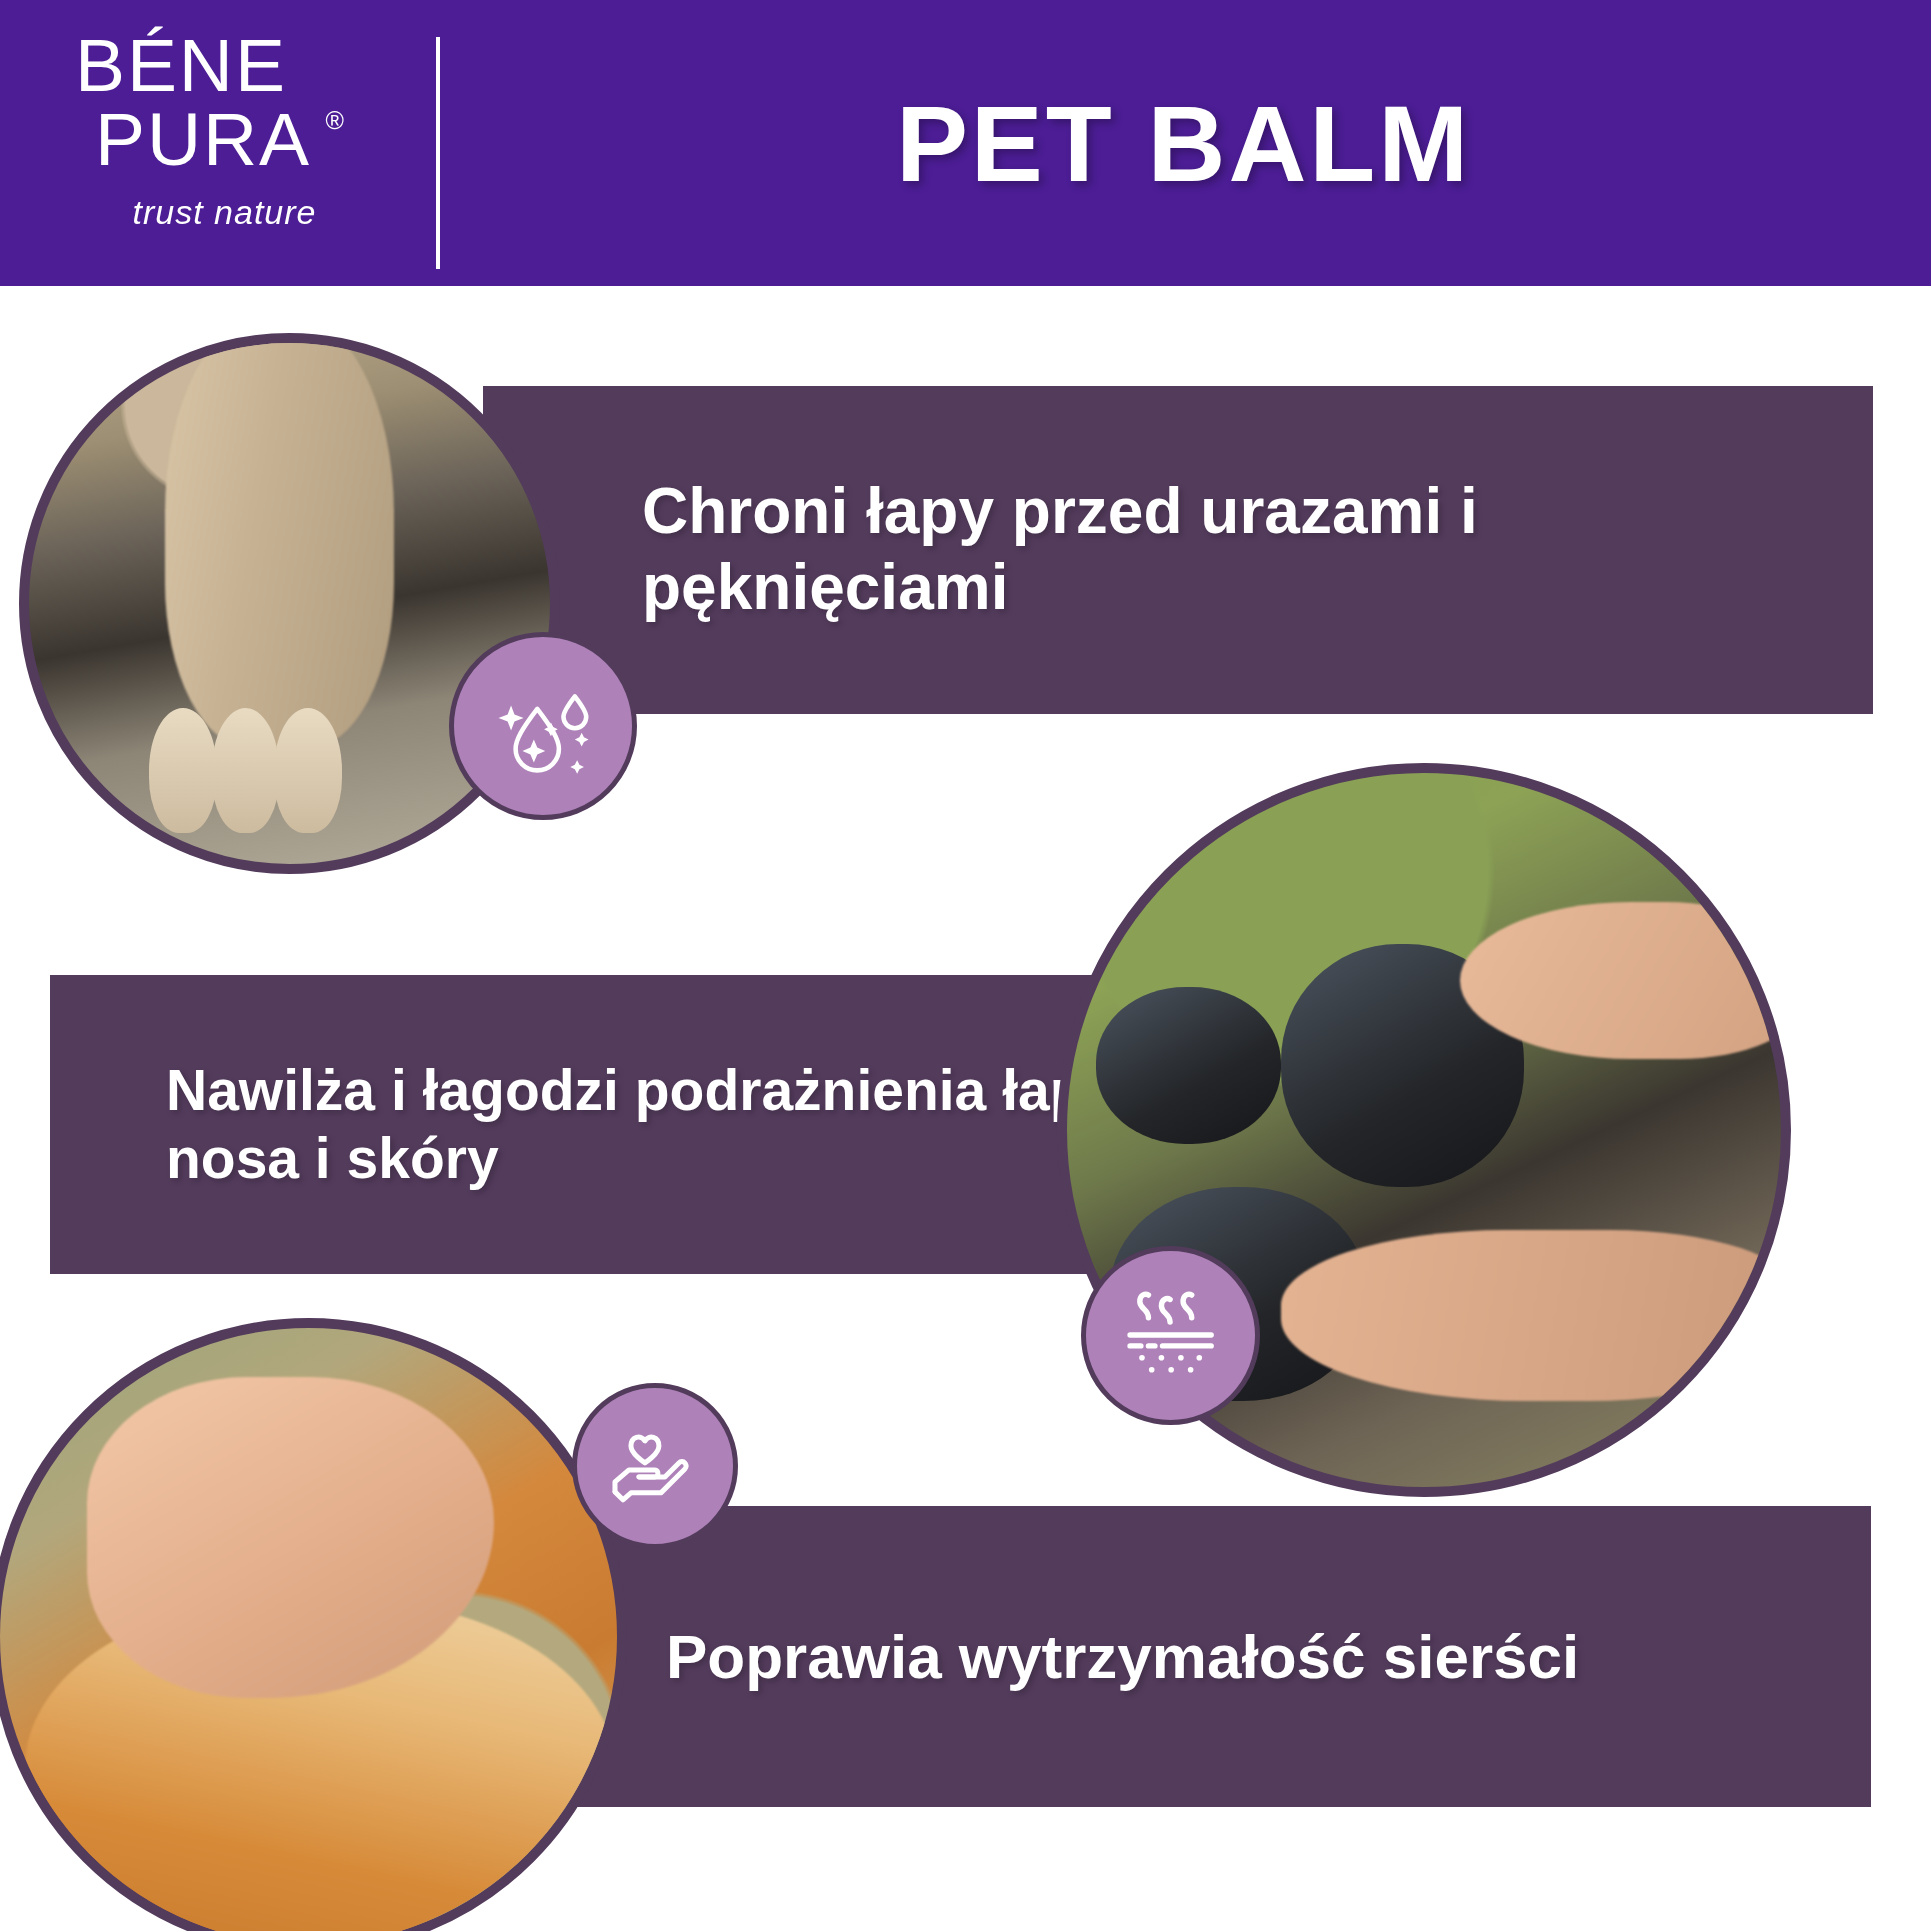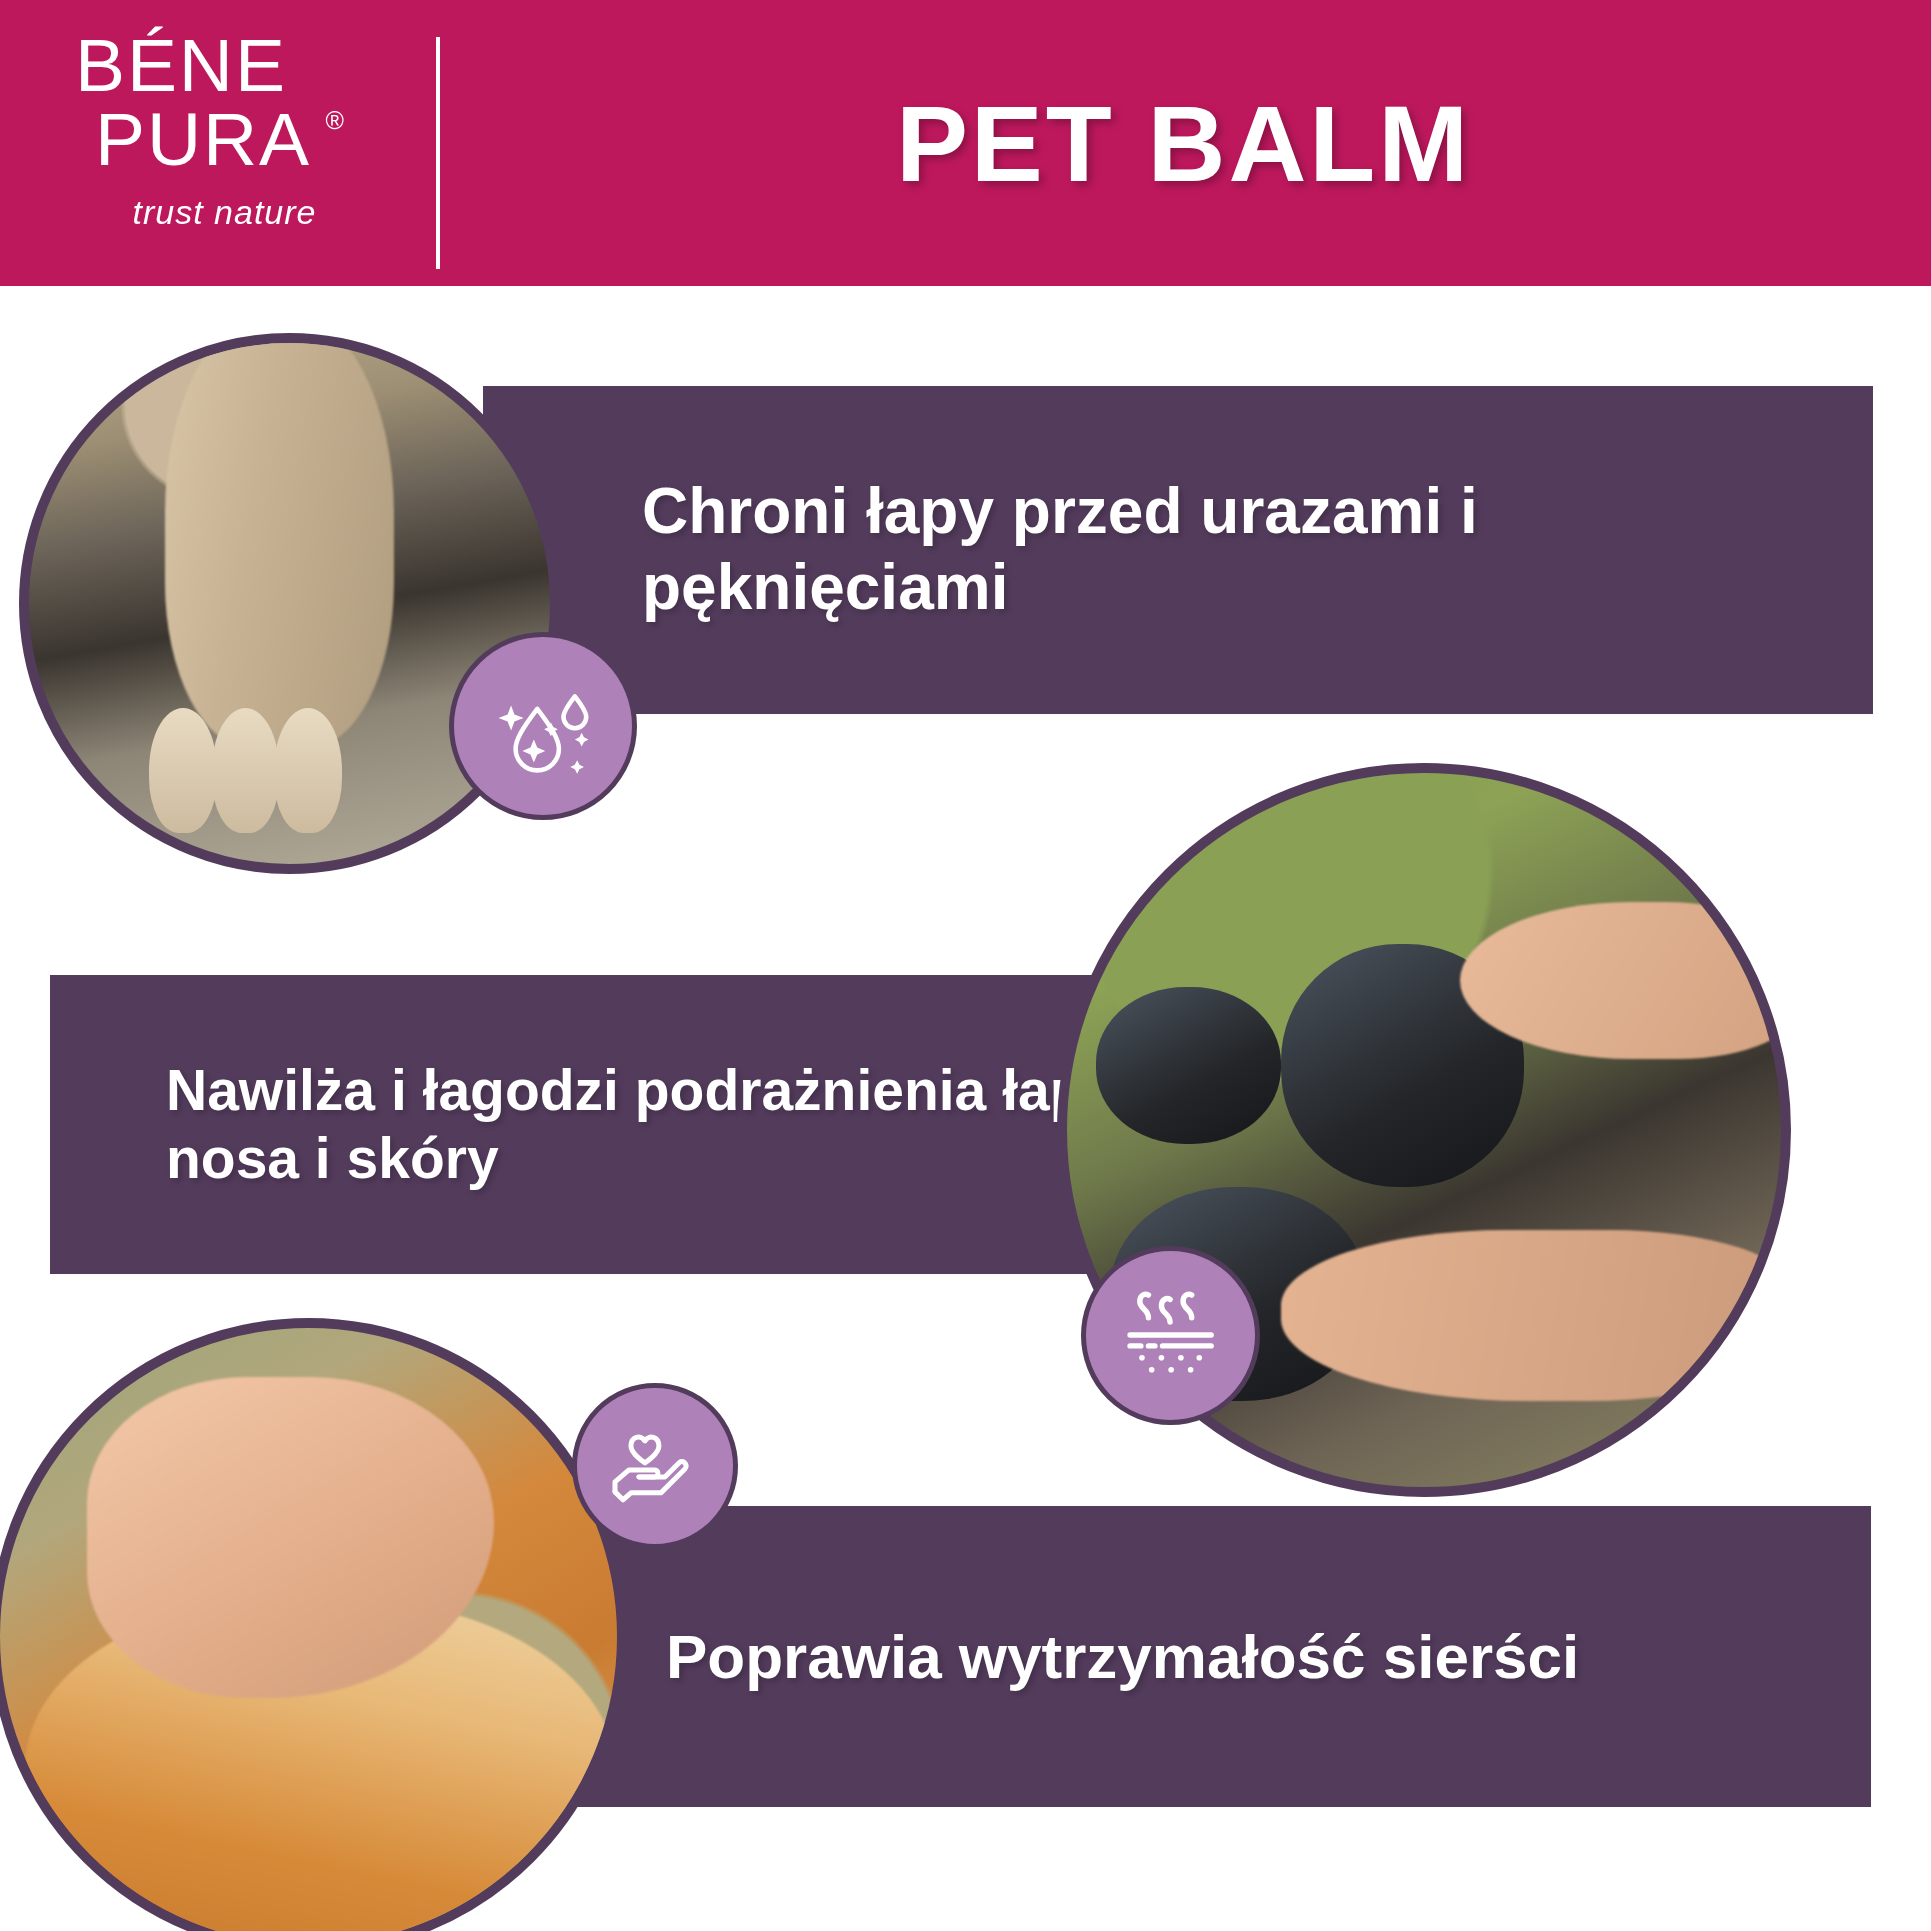--- a/index.html
+++ b/index.html
@@ -7,21 +7,21 @@
   body {
     background:#ffffff;
     font-family:"Liberation Sans", sans-serif;
     position:relative;
     overflow:hidden;
   }
 
   
   #header {
     position:absolute; left:0; top:0; width:1931px; height:286px;
-    background:#be185d;
+    background:#4c1d95;
   }
   #logo-block {
     position:absolute; left:75px; top:29px; width:328px; height:222px;
   }
   #logo-word-1, #logo-word-2 {
     color:#ffffff;
     font-size:75px;
     letter-spacing:1.9px;
     font-weight:300;
     line-height:0.98;

